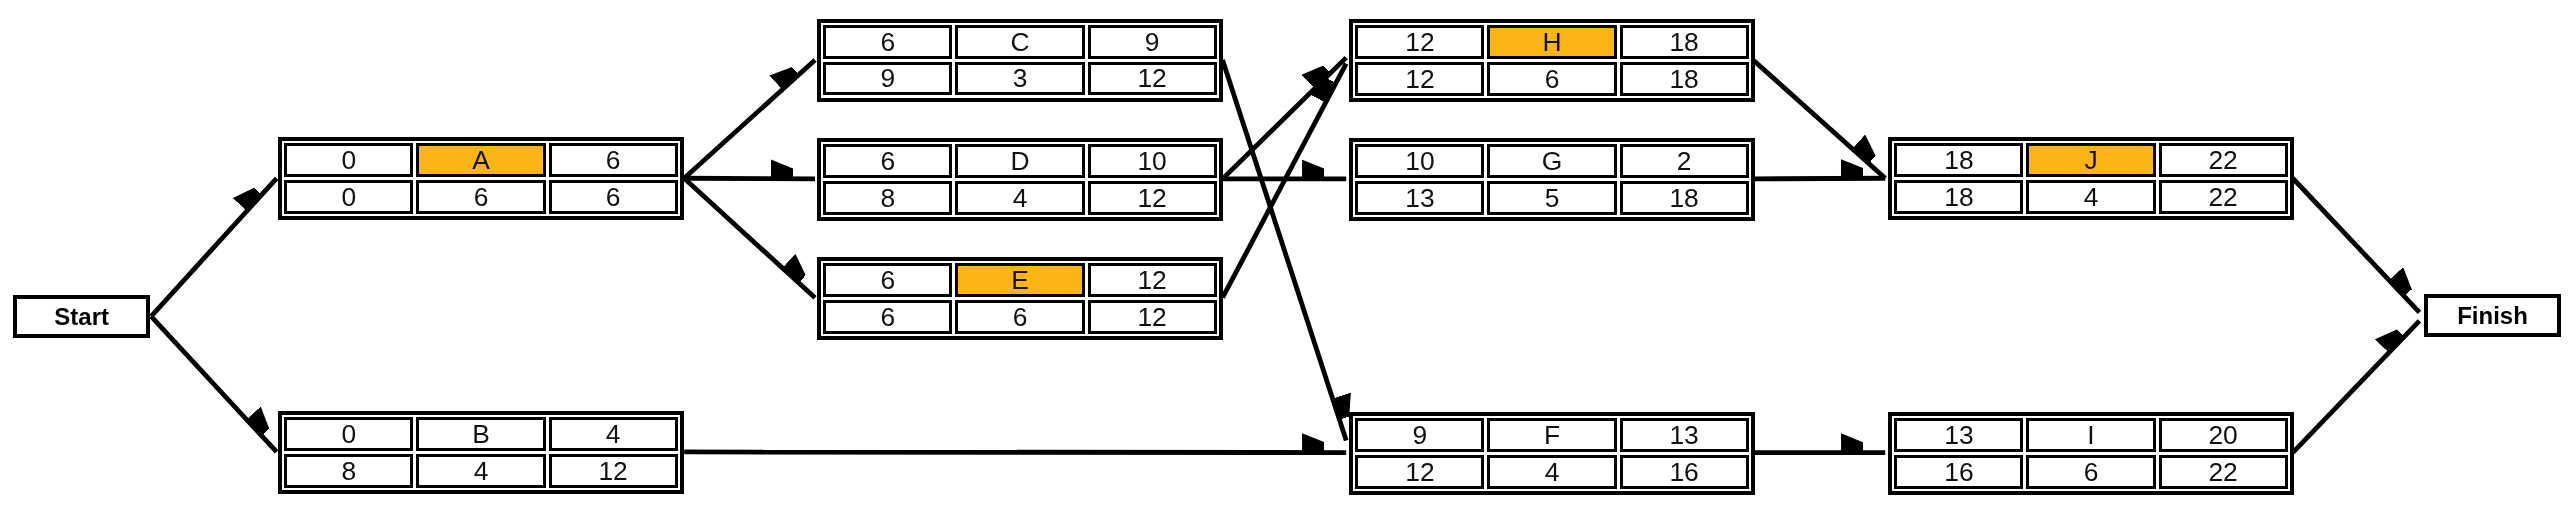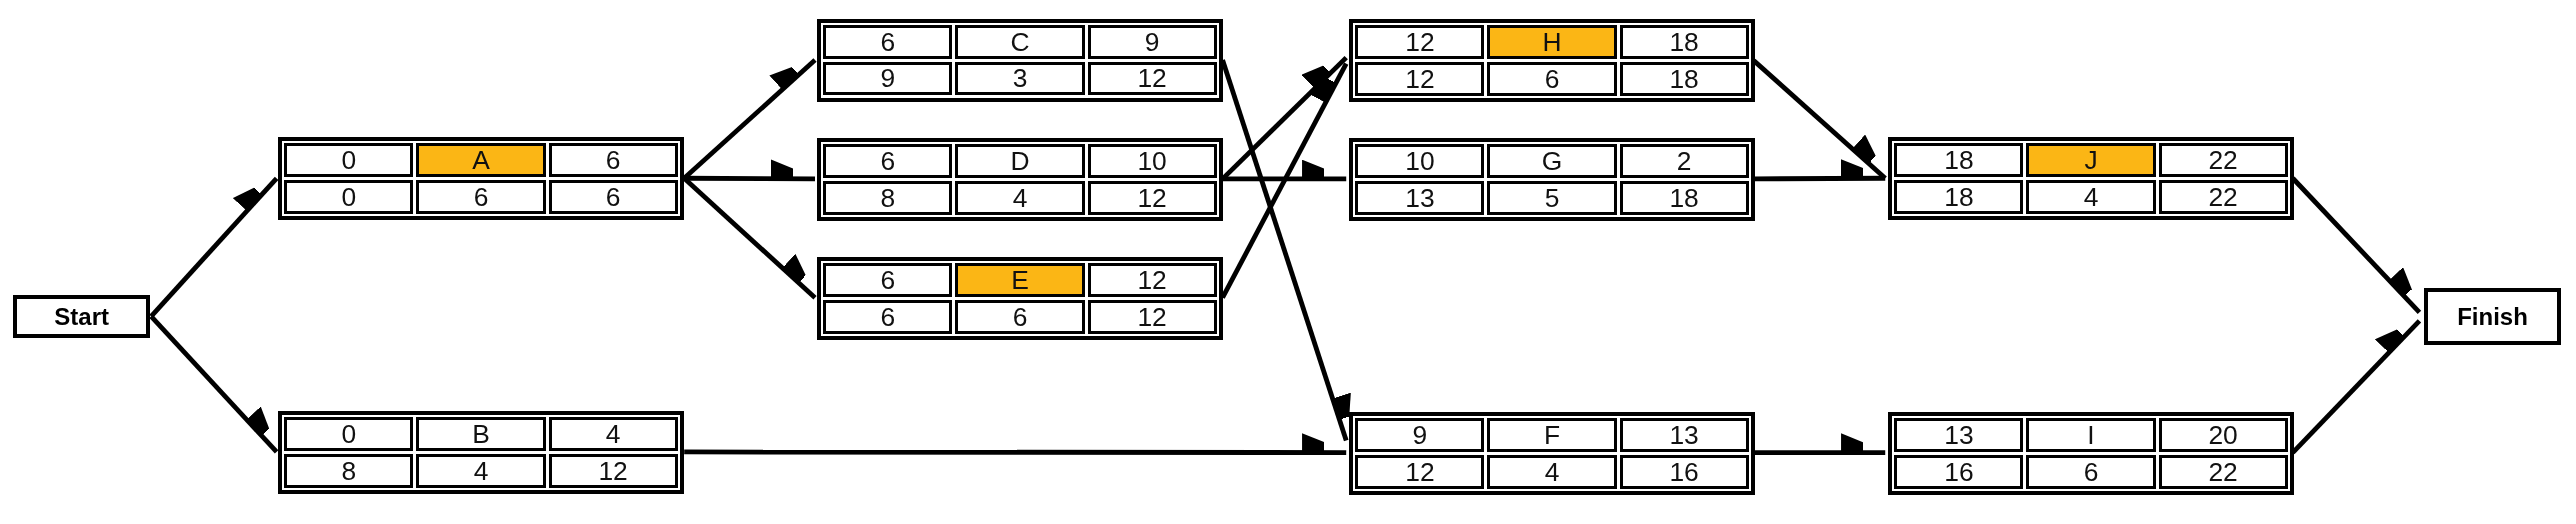--- a/index.html
+++ b/index.html
@@ -72,21 +72,21 @@
       <line x1="2920" y1="298" x2="3139" y2="297" stroke="#000000" stroke-width="8" marker-end="url(#ah)"></line>
       <line x1="2920" y1="754" x2="3139" y2="754" stroke="#000000" stroke-width="8" marker-end="url(#ah)"></line>
       <line x1="3818" y1="297" x2="4029" y2="520.5" stroke="#000000" stroke-width="8" marker-end="url(#ah)"></line>
       <line x1="3818" y1="754" x2="4029" y2="534.5" stroke="#000000" stroke-width="8" marker-end="url(#ah)"></line>
     </svg>
 
   <div class="terminal" id="start-node" style="left:13.2px;top:295px;width:137px;height:43px;">
     <span>Start</span>
   </div>
 
-  <div class="terminal" id="finish-node" style="left:2424px;top:288px;width:137px;height:57px;">
+  <div class="terminal" id="finish-node" style="left:2424px;top:294px;width:137px;height:43px;">
     <span>Finish</span>
   </div>
 <div class="node" style="left: 278px; top: 137px;">
       <div class="cell">0</div>
       <div class="cell hl">A</div>
       <div class="cell">6</div>
       <div class="cell">0</div>
       <div class="cell">6</div>
       <div class="cell">6</div>
     </div>

